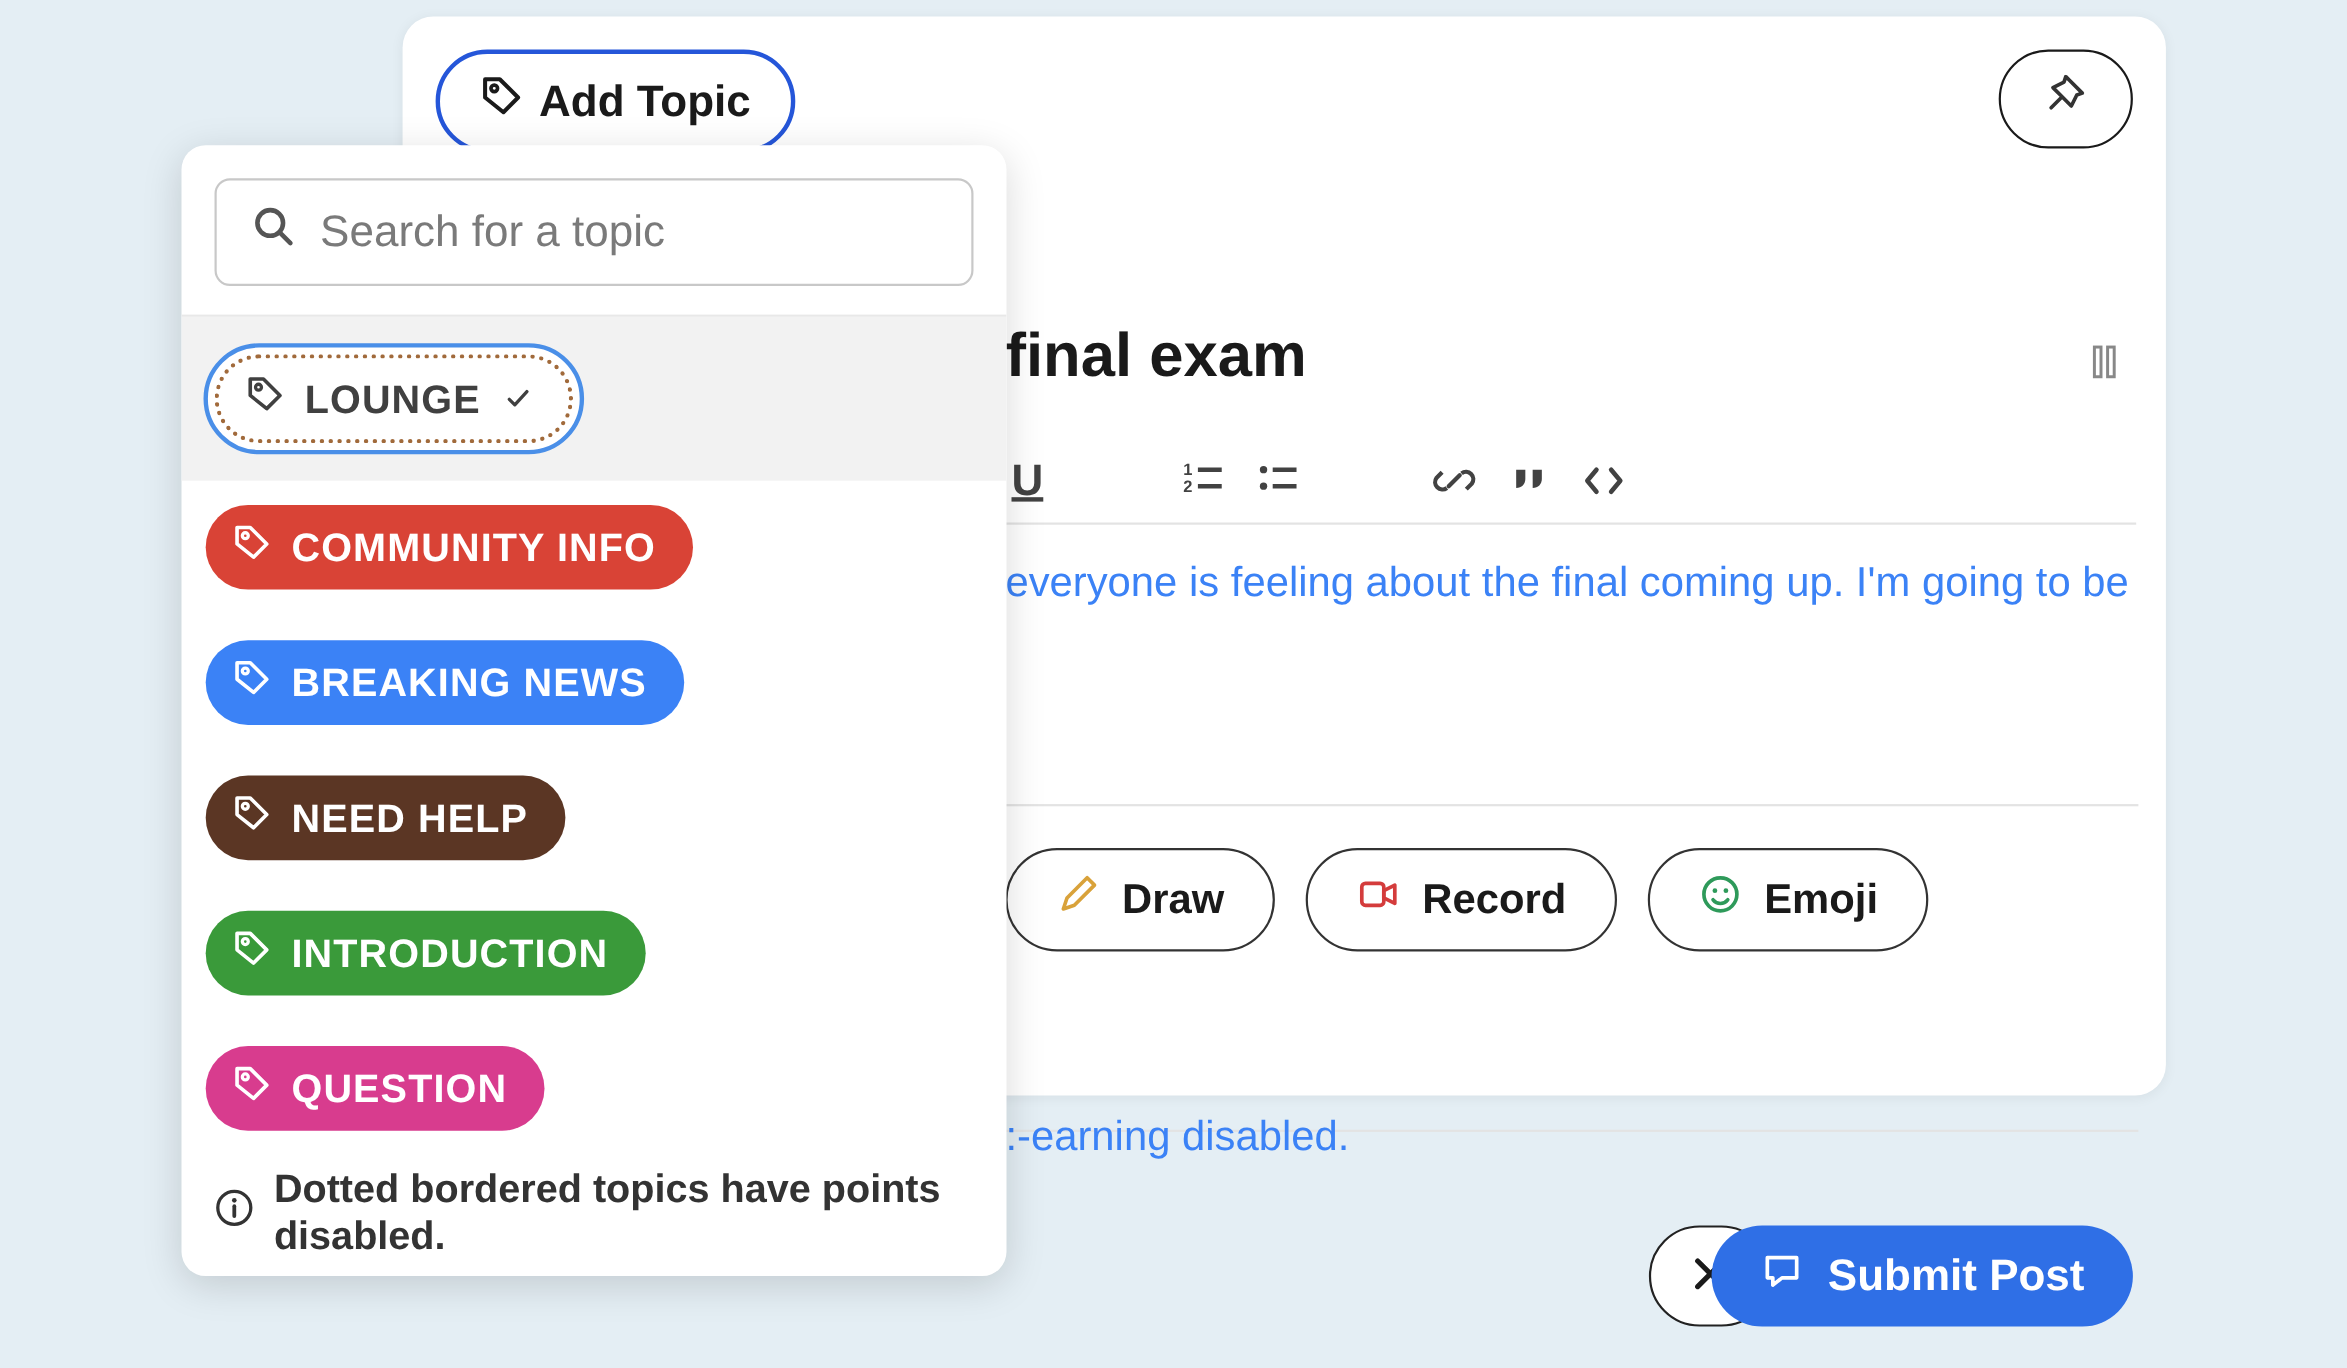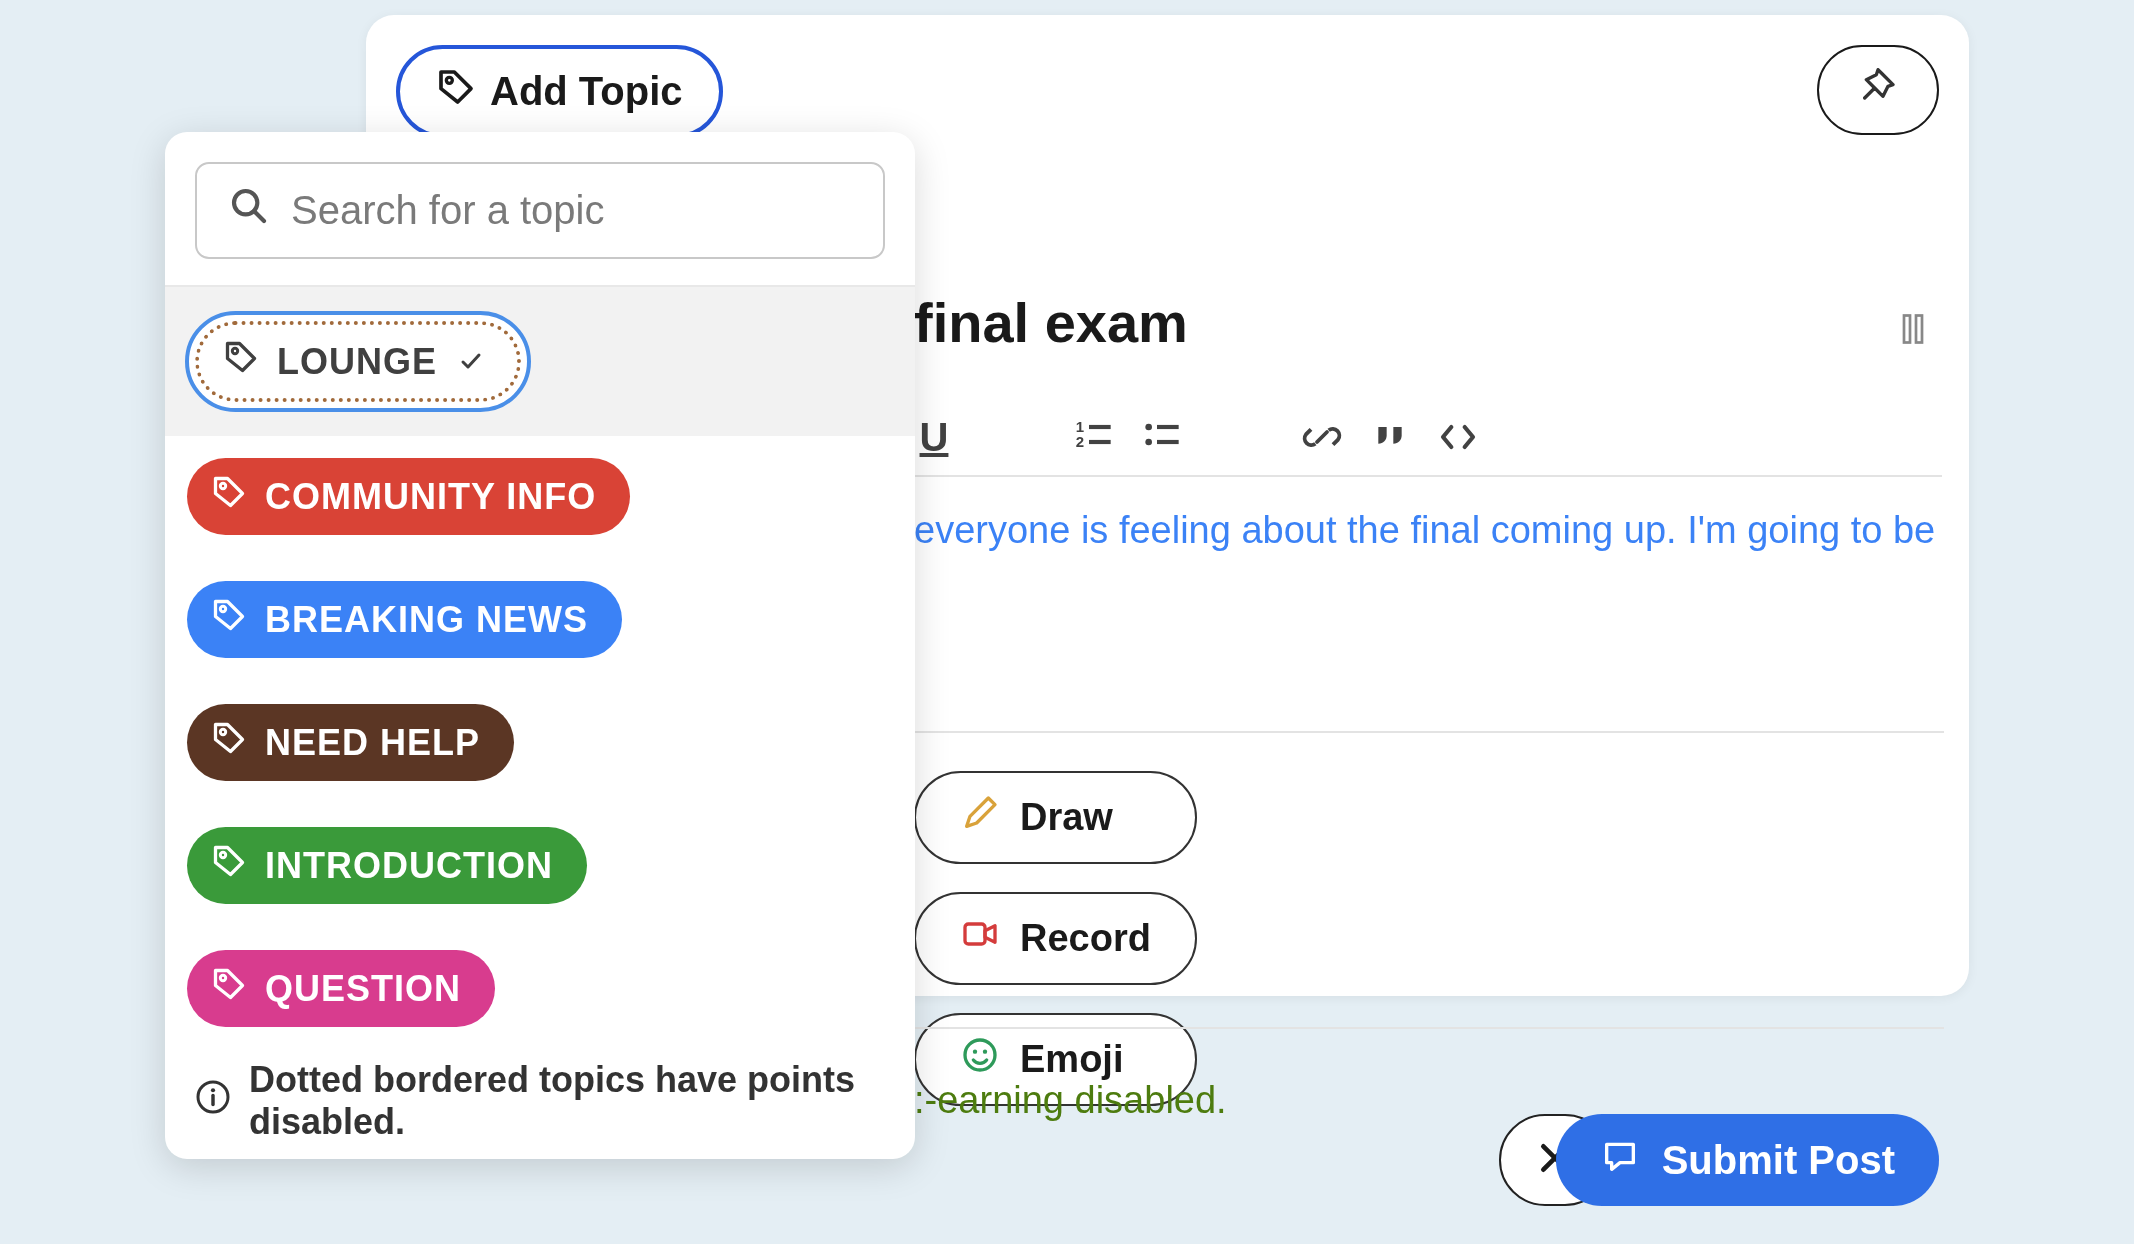--- a/index.html
+++ b/index.html
@@ -107,21 +107,20 @@
     width: 1030px;
     border-top: 2px solid #e3e3e3;
   }
 
   .attach-row {
     position: absolute;
     left: 548px;
     top: 756px;
     display: flex;
     gap: 28px;
-    flex-direction: column;
   }
   .attach-pill {
     display: inline-flex;
     align-items: center;
     gap: 20px;
     padding: 20px 44px;
     border: 2px solid #333;
     border-radius: 999px;
     font-size: 38px;
     font-weight: 700;
@@ -132,23 +131,23 @@
     position: absolute;
     left: 548px;
     top: 1012px;
     width: 1030px;
     border-top: 2px solid #e3e3e3;
   }
 
   .disabled-text {
     position: absolute;
     left: 548px;
-    top: 1064px;
+    top: 997px;
     font-size: 38px;
-    color: #4d7c0f;
+    color: #3b82f6;
     font-weight: 500;
   }
 
   .cancel-btn {
     position: absolute;
     right: 358px;
     top: 1099px;
     width: 112px;
     height: 92px;
     border: 2px solid #222;

